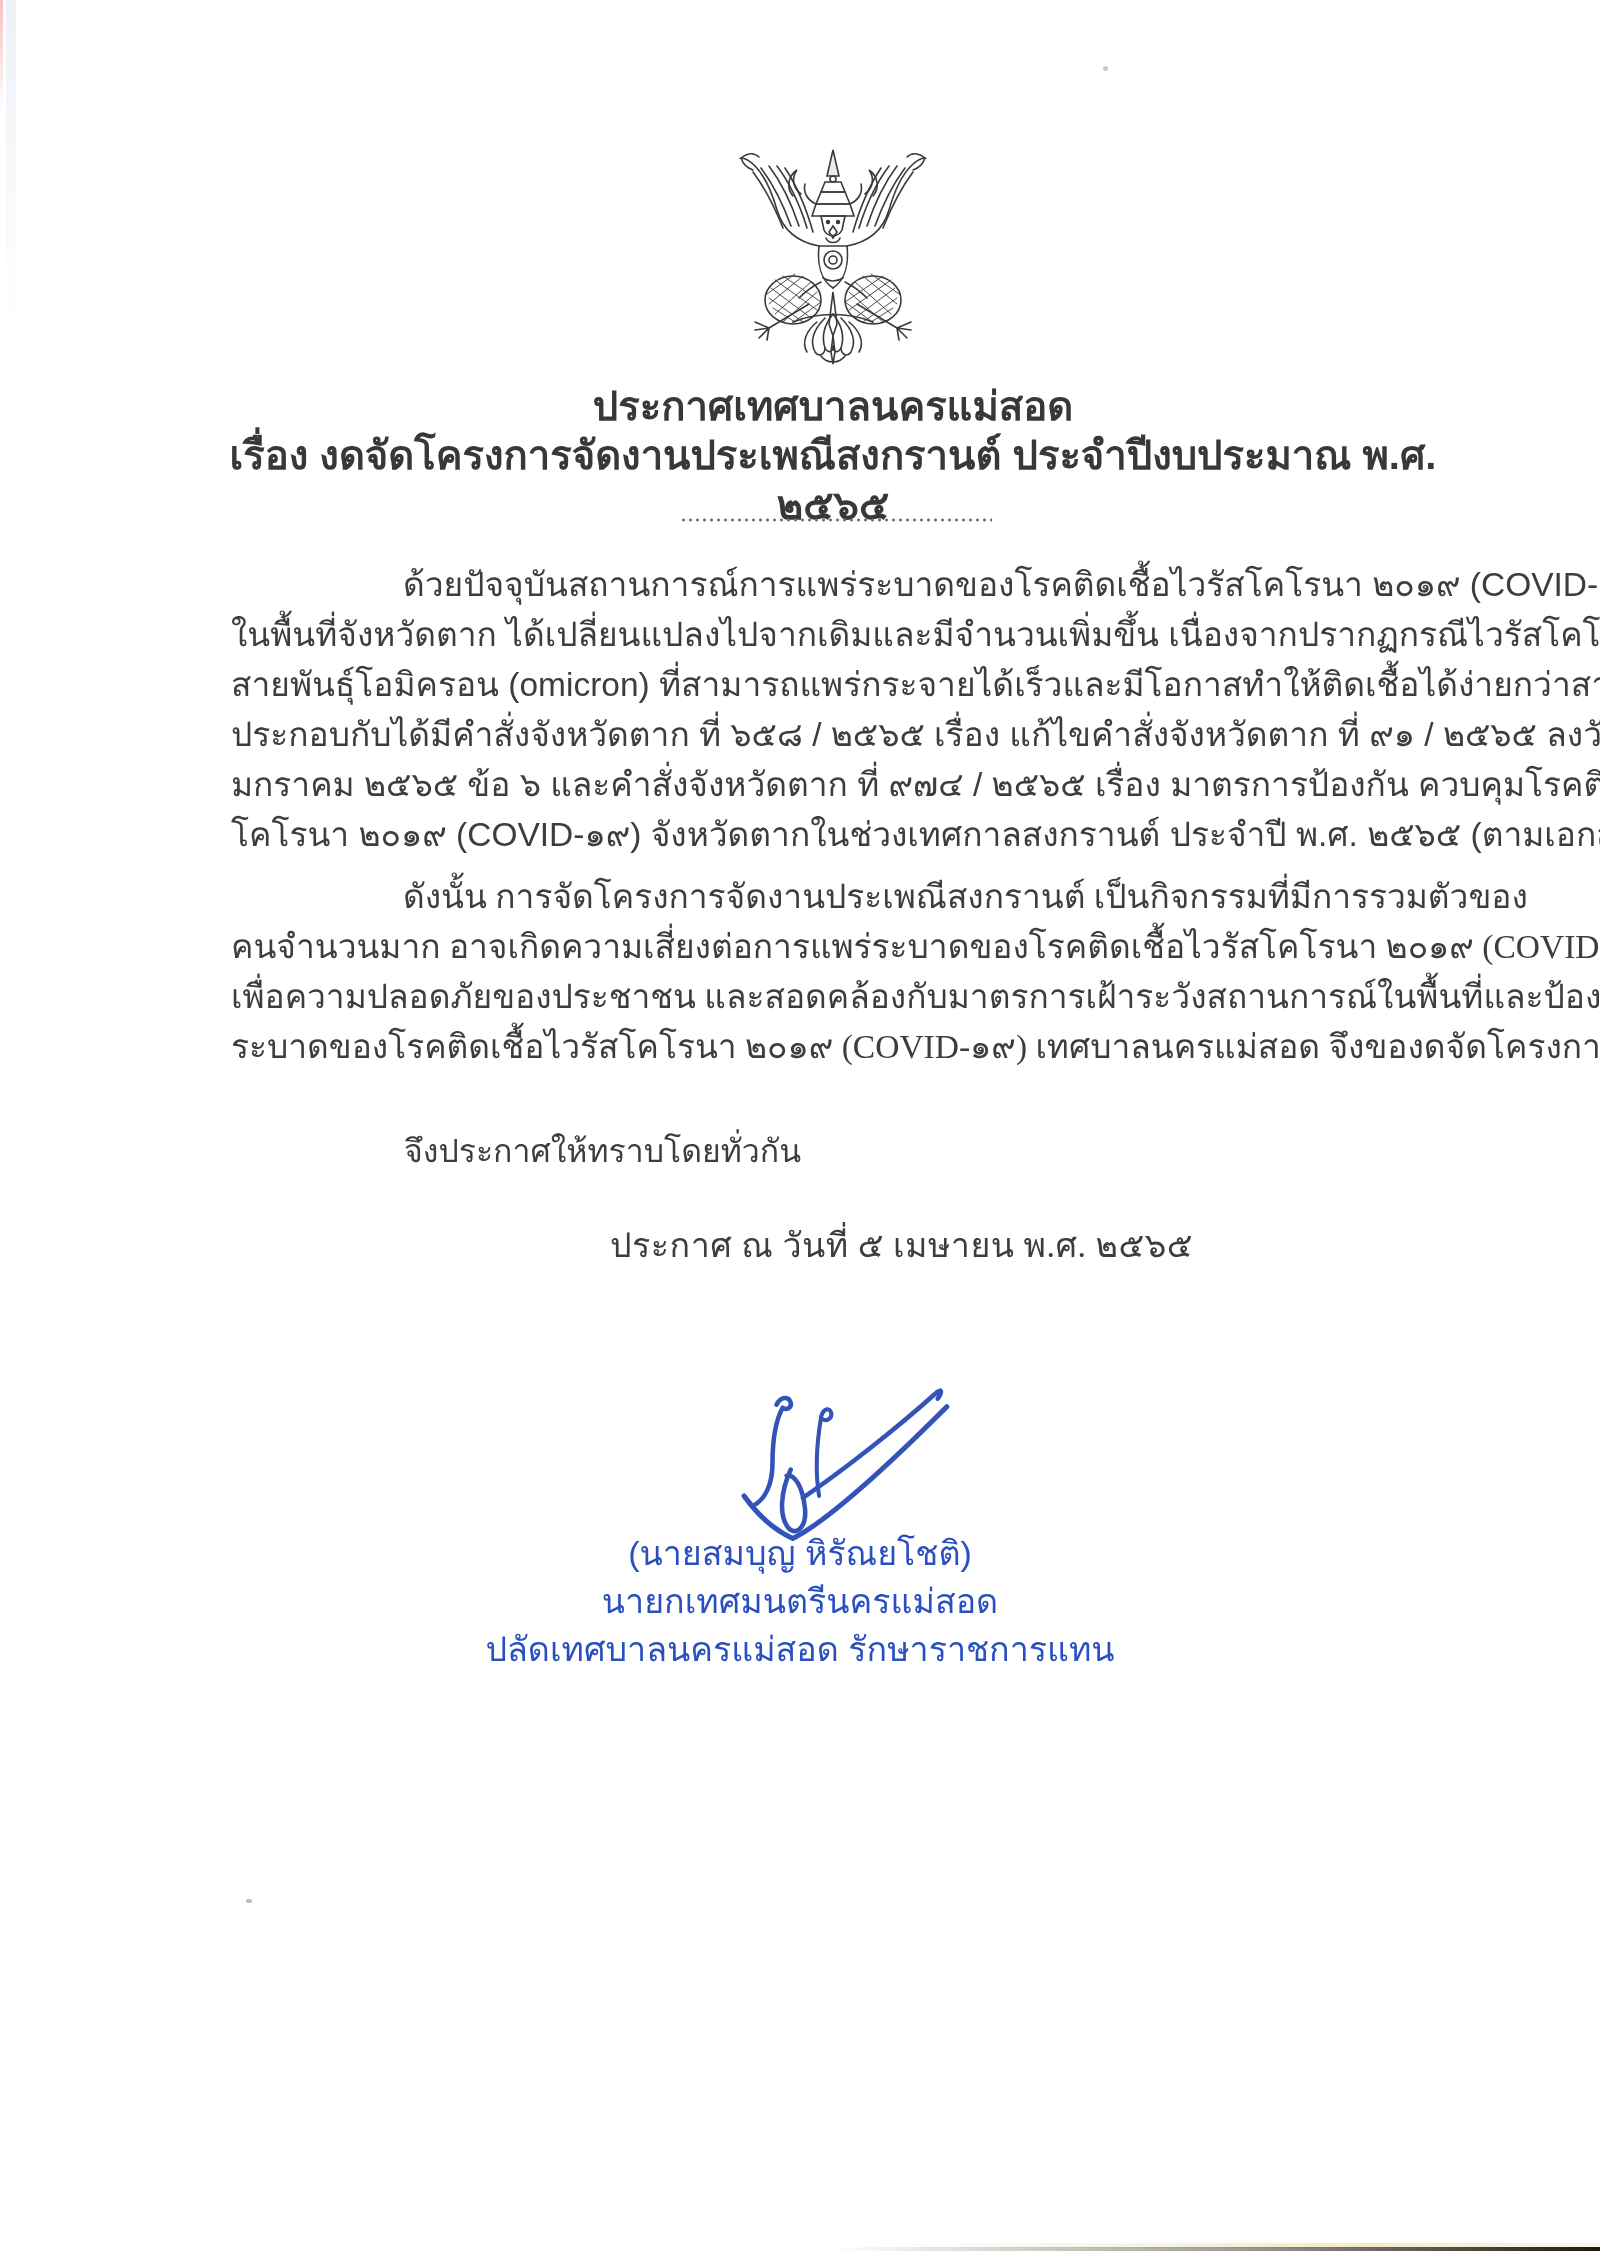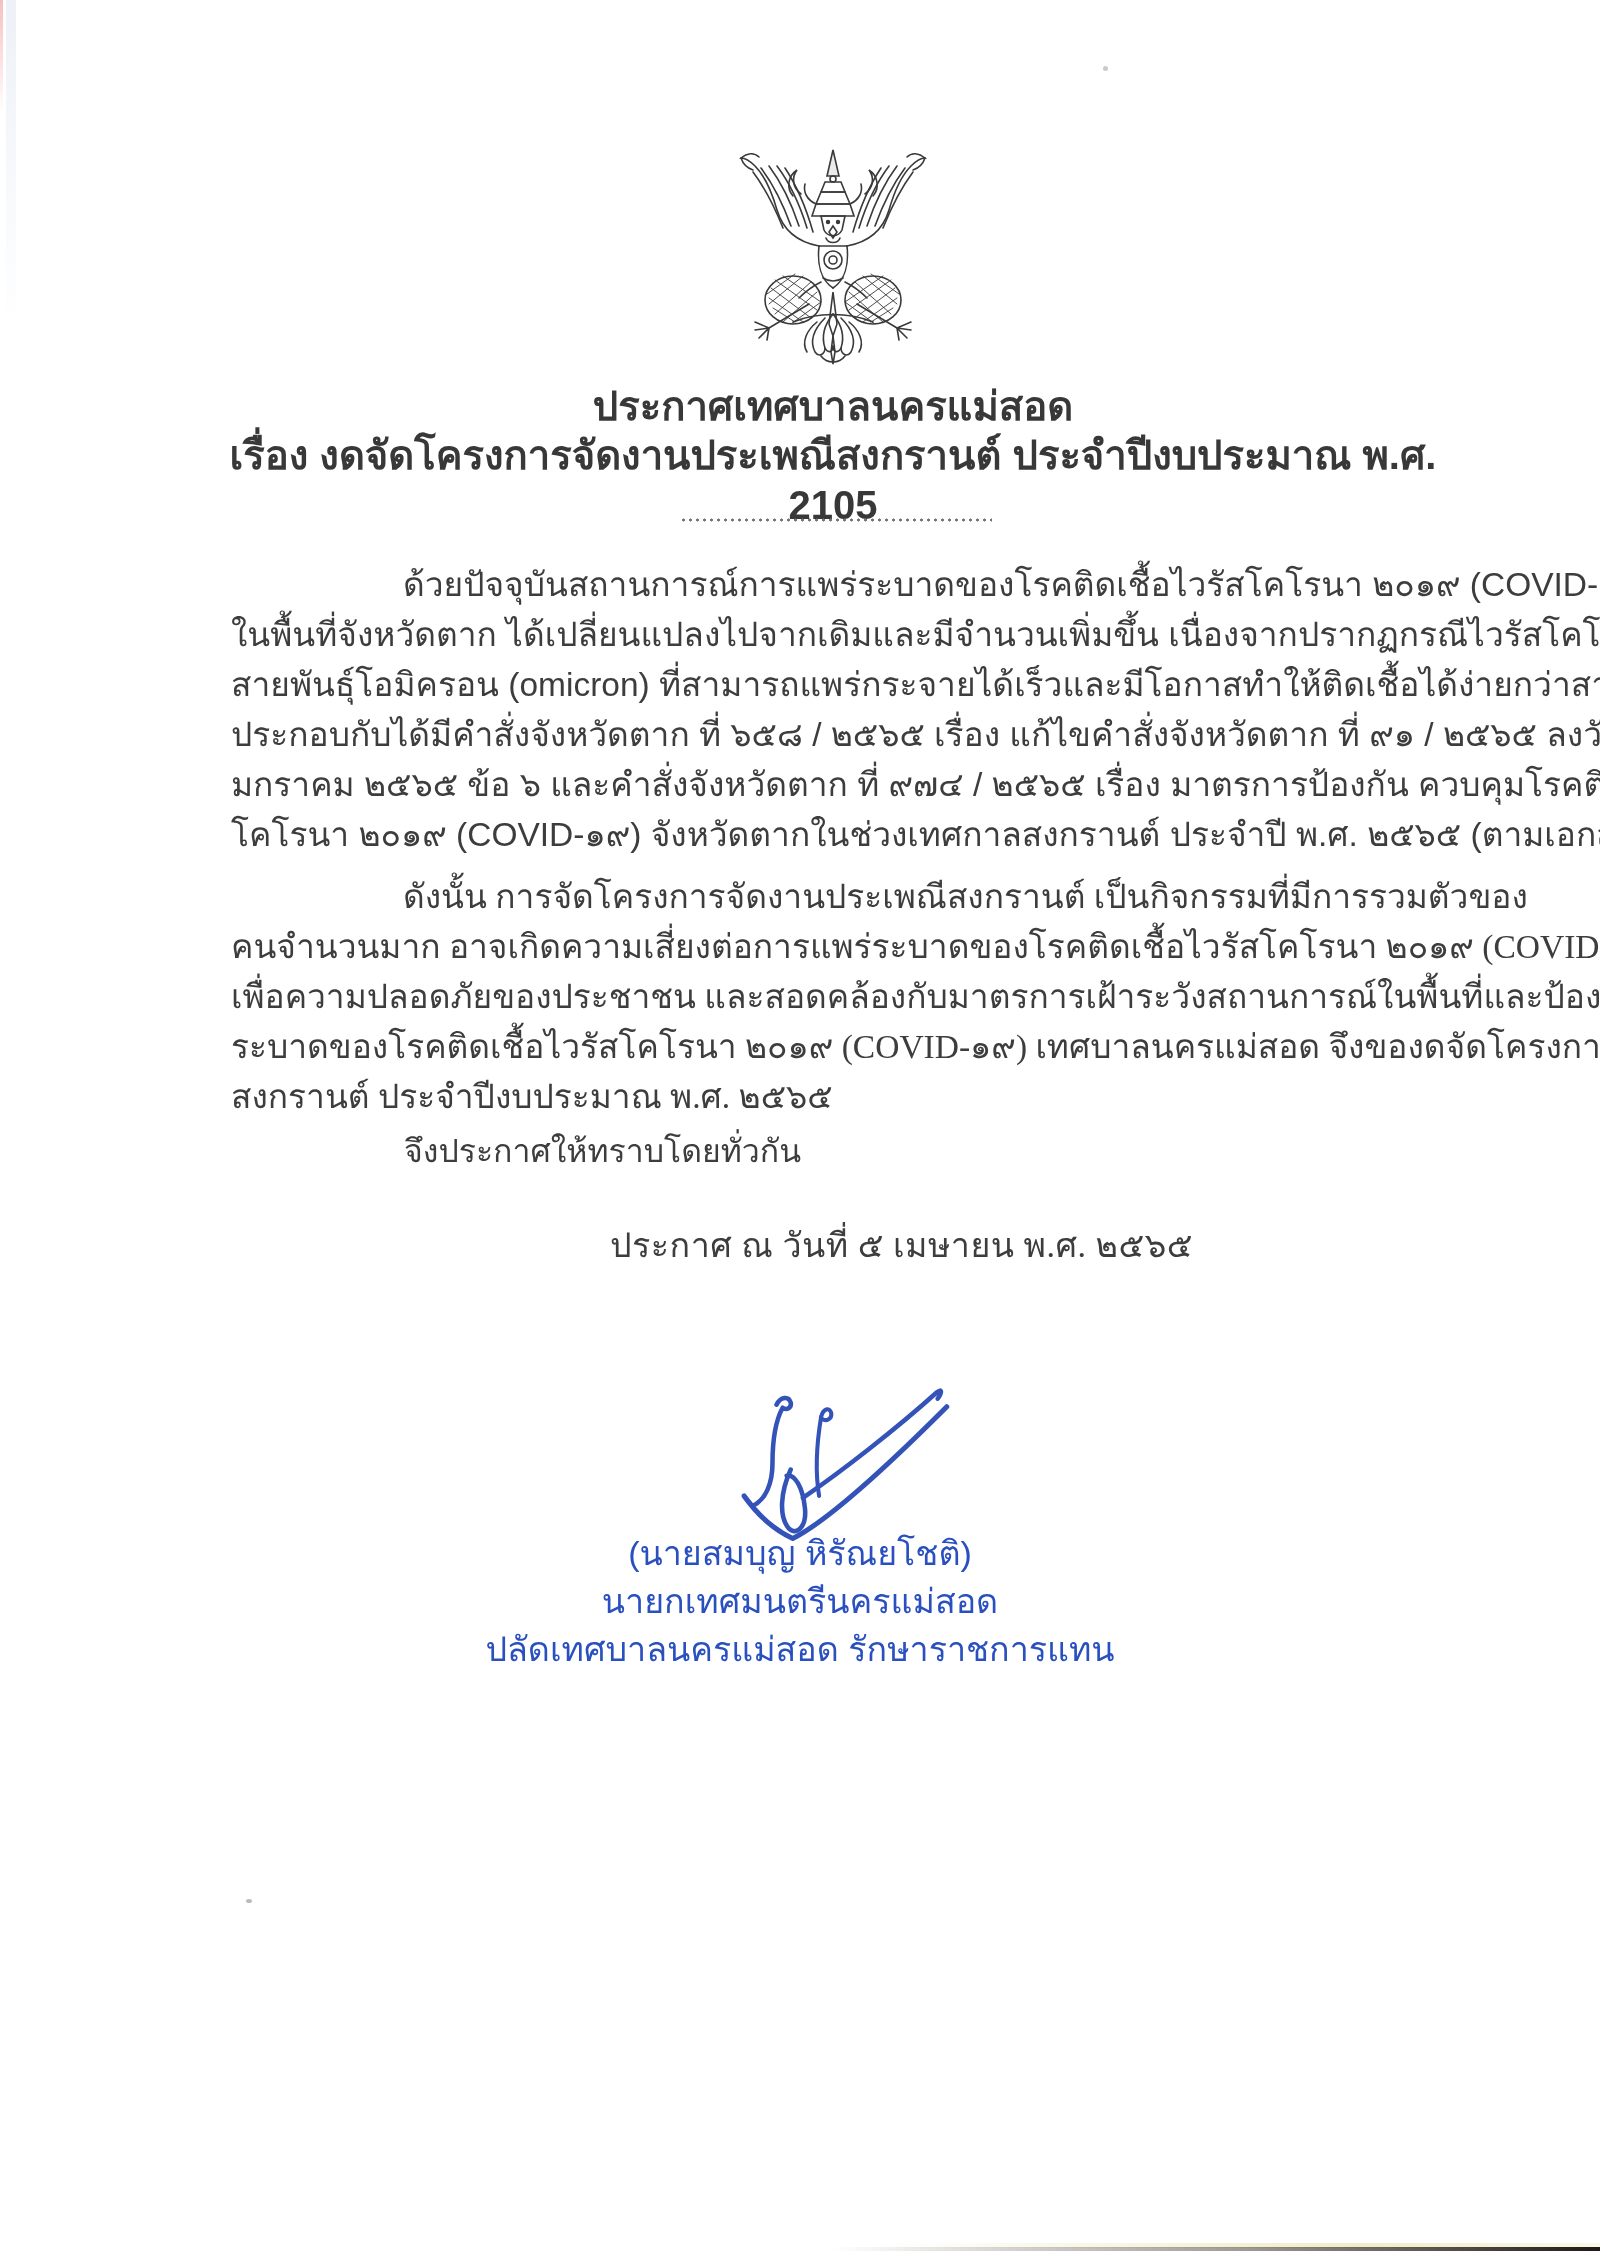--- a/index.html
+++ b/index.html
@@ -140,38 +140,37 @@
       <path d="M100,168 C108,178 112,190 108,202 C105,208 100,206 100,200"></path>
       <path d="M92,172 C82,182 76,194 82,206 C86,212 92,208 92,202"></path>
       <path d="M108,172 C118,182 124,194 118,206 C114,212 108,208 108,202"></path>
       <path d="M84,176 C74,184 68,196 74,206"></path>
       <path d="M116,176 C126,184 132,196 126,206"></path>
       <path d="M88,210 C94,218 106,218 112,210"></path>
     </g>
   </svg>
 
   <div class="abs title-line title-1">ประกาศเทศบาลนครแม่สอด</div>
-  <div class="abs title-line title-2">เรื่อง งดจัดโครงการจัดงานประเพณีสงกรานต์ ประจำปีงบประมาณ พ.ศ. 2105</div>
+  <div class="abs title-line title-2">เรื่อง งดจัดโครงการจัดงานประเพณีสงกรานต์ ประจำปีงบประมาณ พ.ศ. ๒๕๖๕</div>
 
   <div class="abs dotted-divider"></div>
 
   <div class="abs para para-1">
       <div class="tline">ด้วยปัจจุบันสถานการณ์การแพร่ระบาดของโรคติดเชื้อไวรัสโคโรนา ๒๐๑๙ (COVID-๑๙)</div>
       <div class="tline">ในพื้นที่จังหวัดตาก ได้เปลี่ยนแปลงไปจากเดิมและมีจำนวนเพิ่มขึ้น เนื่องจากปรากฏกรณีไวรัสโคโรนา ๒๐๑๙</div>
       <div class="tline">สายพันธุ์โอมิครอน (omicron) ที่สามารถแพร่กระจายได้เร็วและมีโอกาสทำให้ติดเชื้อได้ง่ายกว่าสายพันธุ์อื่นๆ</div>
       <div class="tline">ประกอบกับได้มีคำสั่งจังหวัดตาก ที่ ๖๕๘ / ๒๕๖๕ เรื่อง แก้ไขคำสั่งจังหวัดตาก ที่ ๙๑ / ๒๕๖๕ ลงวันที่ ๑๑</div>
       <div class="tline">มกราคม ๒๕๖๕ ข้อ ๖ และคำสั่งจังหวัดตาก ที่ ๙๗๔ / ๒๕๖๕ เรื่อง มาตรการป้องกัน ควบคุมโรคติดติดเชื้อไวรัส</div>
       <div class="tline">โคโรนา ๒๐๑๙ (COVID-๑๙) จังหวัดตากในช่วงเทศกาลสงกรานต์ ประจำปี พ.ศ. ๒๕๖๕ (ตามเอกสารที่แนบมาท้ายนี้)</div>
     </div>
   <div class="abs para para-2">
       <div class="tline">ดังนั้น การจัดโครงการจัดงานประเพณีสงกรานต์ เป็นกิจกรรมที่มีการรวมตัวของ</div>
       <div class="tline">คนจำนวนมาก อาจเกิดความเสี่ยงต่อการแพร่ระบาดของโรคติดเชื้อไวรัสโคโรนา ๒๐๑๙ (COVID-๑๙)</div>
       <div class="tline">เพื่อความปลอดภัยของประชาชน และสอดคล้องกับมาตรการเฝ้าระวังสถานการณ์ในพื้นที่และป้องกันการแพร่</div>
       <div class="tline">ระบาดของโรคติดเชื้อไวรัสโคโรนา ๒๐๑๙ (COVID-๑๙) เทศบาลนครแม่สอด จึงของดจัดโครงการจัดงานประเพณี</div>
-      <div class="tline">สงกรานต์ ประจำปีงบประมาณ พ.ศ. ๒๕๖๕</div>
     </div>
 
   <div class="abs closing">จึงประกาศให้ทราบโดยทั่วกัน</div>
 
   <div class="abs dateline">ประกาศ ณ วันที่ ๕ เมษายน พ.ศ. ๒๕๖๕</div>
 
   <svg class="abs" style="left:736px; top:1376px;" width="228" height="178" viewBox="0 0 225 175">
     <g stroke="#2a4ab5" fill="none" stroke-linecap="round" stroke-linejoin="round" opacity="0.95">
       <path stroke-width="5" d="M8,118 C18,132 34,150 56,160 C92,142 150,88 208,30"></path>
       <path stroke-width="4.5" d="M66,120 C104,94 158,52 198,16 C204,11 203,17 199,22"></path>

